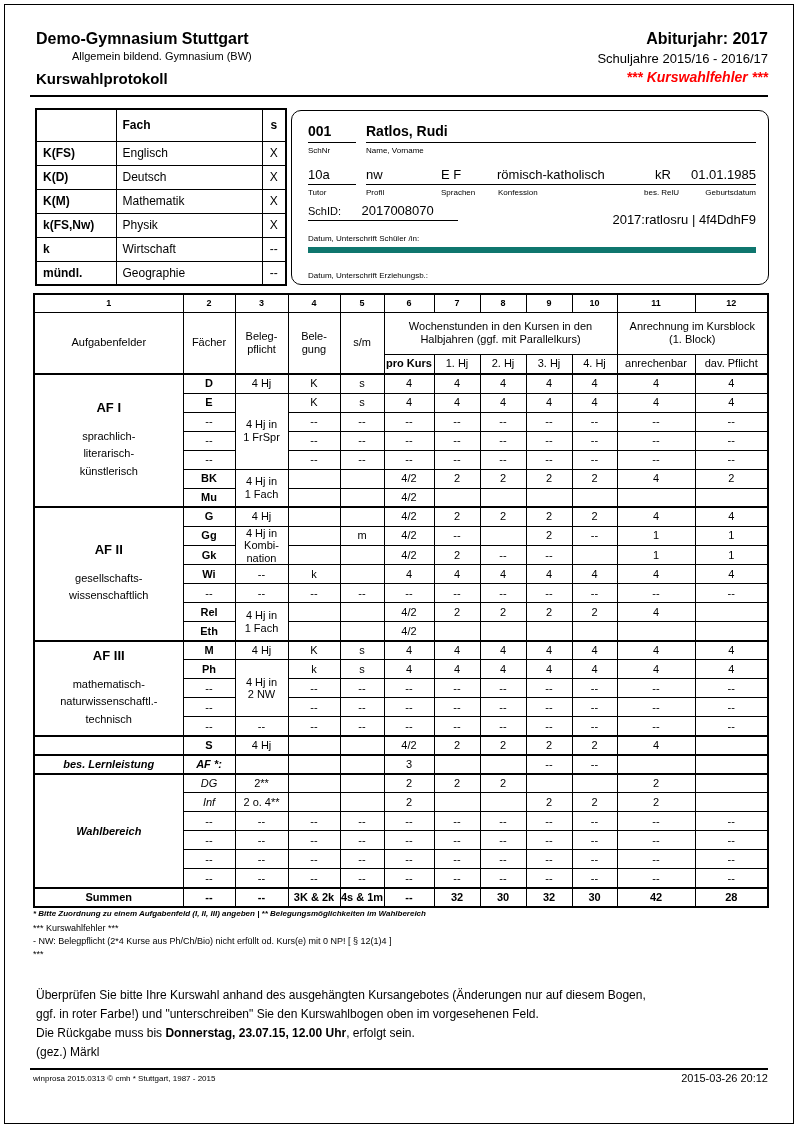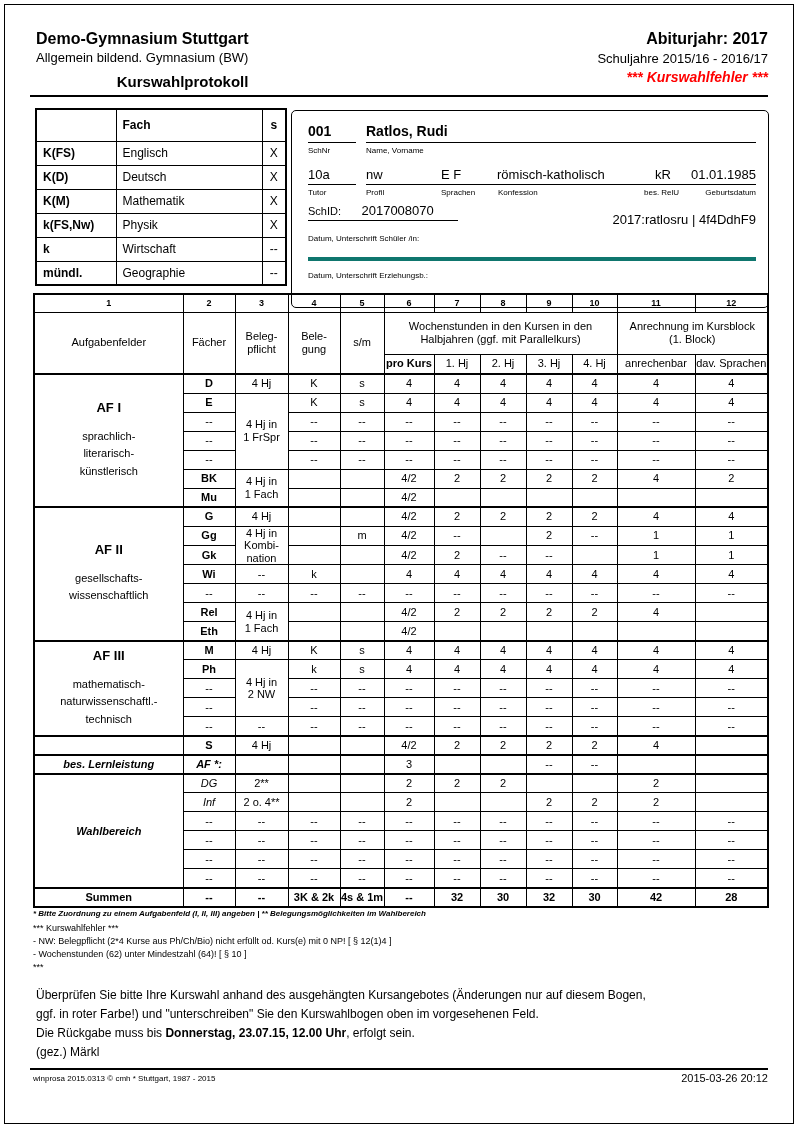--- a/index.html
+++ b/index.html
@@ -8,39 +8,39 @@
     width:798px; height:1128px; position:relative; overflow:hidden;
     background:#fff; color:#000;
     font-family:"Liberation Sans","DejaVu Sans",sans-serif;
   }
   .abs { position:absolute; }
   .frame { position:absolute; inset:4px; border:1px solid #000; }
 
   
   .hl { left:36px; top:30px; }
   .school { font-size:16px; font-weight:bold; }
-  .stype  { font-size:13px; margin-top:2px; }
-  .dtitle { font-size:15px; font-weight:bold; margin-top:8px;text-align:right; }
+  .stype  { font-size:11px; margin-top:2px;margin-left:36px; }
+  .dtitle { font-size:15px; font-weight:bold; margin-top:8px; }
   .hr { right:30px; top:30px; text-align:right; }
   .abj  { font-size:16px; font-weight:bold; }
   .syrs { font-size:13px; margin-top:3px; }
   .errb { font-size:14px; font-weight:bold; font-style:italic; color:#f00; margin-top:3px; }
   .rule1 { left:30px; right:30px; top:95px; border-top:2px solid #000; }
   .rule2 { left:30px; right:30px; top:1068px; border-top:2px solid #000; }
 
   
   .ctab { left:35px; top:108px; border-collapse:collapse; border:2px solid #000; }
   .ctab td { border:1px solid #000; font-size:12px; height:24px; padding:0 6px; }
   .ctab tr.h td { height:32px; font-weight:bold; }
   .ctab td.art { width:80px; font-weight:bold; }
   .ctab td.fch { width:146px; }
   .ctab td.sv  { width:24px; text-align:center; padding:0; }
 
   
-  .ibox { left:291px; top:110px; width:478px; height:198px; border:1px solid #000; border-radius:5px; }
+  .ibox { left:291px; top:110px; width:478px; height:175px; border:1px solid #000; border-radius:10px; }
   .lbt { font-size:8px; }
   .fv  { font-size:13px; }
   .nv  { font-size:14px; font-weight:bold; }
   .u   { border-bottom:1px solid #000; }
 
   
   .mtab { left:33px; top:293px; border-collapse:collapse; table-layout:fixed; border:2px solid #000; }
   .mtab td {
     border:1px solid #000; text-align:center; vertical-align:middle;
     font-size:11px; padding:0; white-space:pre-line; line-height:1.15; overflow:hidden;
@@ -148,21 +148,21 @@
   <div class="abs lbt" style="left:206px;top:77px">Konfession</div>
   <div class="abs lbt" style="left:352px;top:77px">bes. RelU</div>
   <div class="abs lbt" style="right:12px;top:77px">Geburtsdatum</div>
 
   <div class="abs u" style="left:16px;top:90px;width:150px;height:20px">
     <span style="font-size:11px">SchID:</span>
     <span class="fv" style="margin-left:16px">2017008070</span>
   </div>
   <div class="abs fv" style="right:12px;top:101px;text-align:right">2017:ratlosru | 4f4DdhF9</div>
 
-  <div class="abs" style="left:16px;right:12px;top:116px;border-bottom:4px solid #0f766e;padding-bottom:12px">
+  <div class="abs" style="left:16px;right:12px;top:116px;border-bottom:6px solid #0f766e;padding-bottom:2px">
     <span class="lbt">Datum, Unterschrift Schüler /in:</span>
   </div>
   <div class="abs lbt" style="left:16px;top:160px">Datum, Unterschrift Erziehungsb.:</div>
 </div>
 
 <table class="abs mtab">
   <colgroup>
     <col style="width:149px">
       <col style="width:52px">
       <col style="width:53px">
@@ -204,21 +204,21 @@
     <td class="hcell" colspan="2">Anrechnung im Kursblock
 (1. Block)</td>
   </tr>
   <tr class="r3">
     <td class="xs b b2">pro Kurs</td>
     <td class="b2">1. Hj</td>
     <td class="b2">2. Hj</td>
     <td class="b2">3. Hj</td>
     <td class="b2">4. Hj</td>
     <td class="b2">anrechenbar</td>
-    <td class="b2">dav. Sprachen</td>
+    <td class="b2">dav. Pflicht</td>
   </tr>
 
   <tr>
     <td rowspan="7"><div class="aft">AF I</div><div class="afd">sprachlich-
 literarisch-
 künstlerisch</div></td>
     <td class="fa">D</td>
         <td class="bp">4 Hj</td>
         <td>K</td>
         <td>s</td>
@@ -595,21 +595,20 @@
         <td class="b t2">28</td>
   </tr>
 </tbody>
   </table>
 
 <div class="abs fnote">* Bitte Zuordnung zu einem Aufgabenfeld (I, II, III) angeben    |  ** Belegungsmöglichkeiten im Wahlbereich</div>
 
 <div class="abs errs">
   <div>*** Kurswahlfehler ***</div>
   <div>- NW: Belegpflicht (2*4 Kurse aus Ph/Ch/Bio) nicht erfüllt od. Kurs(e) mit 0 NP! [ § 12(1)4 ]</div>
-  <div>- Wochenstunden (62) unter Mindestzahl (64)!  [ § 10 ]</div>
   <div>***</div>
 </div>
 
 <div class="abs notice">
   <div>Überprüfen Sie bitte Ihre Kurswahl anhand des ausgehängten Kursangebotes (Änderungen nur auf diesem Bogen,</div>
   <div>ggf. in roter Farbe!) und "unterschreiben" Sie den Kurswahlbogen oben im vorgesehenen Feld.</div>
   <div><span>Die Rückgabe muss bis </span><span class="b">Donnerstag, 23.07.15, 12.00 Uhr</span><span>, erfolgt sein.</span></div>
   <div>(gez.) Märkl</div>
 </div>
 

